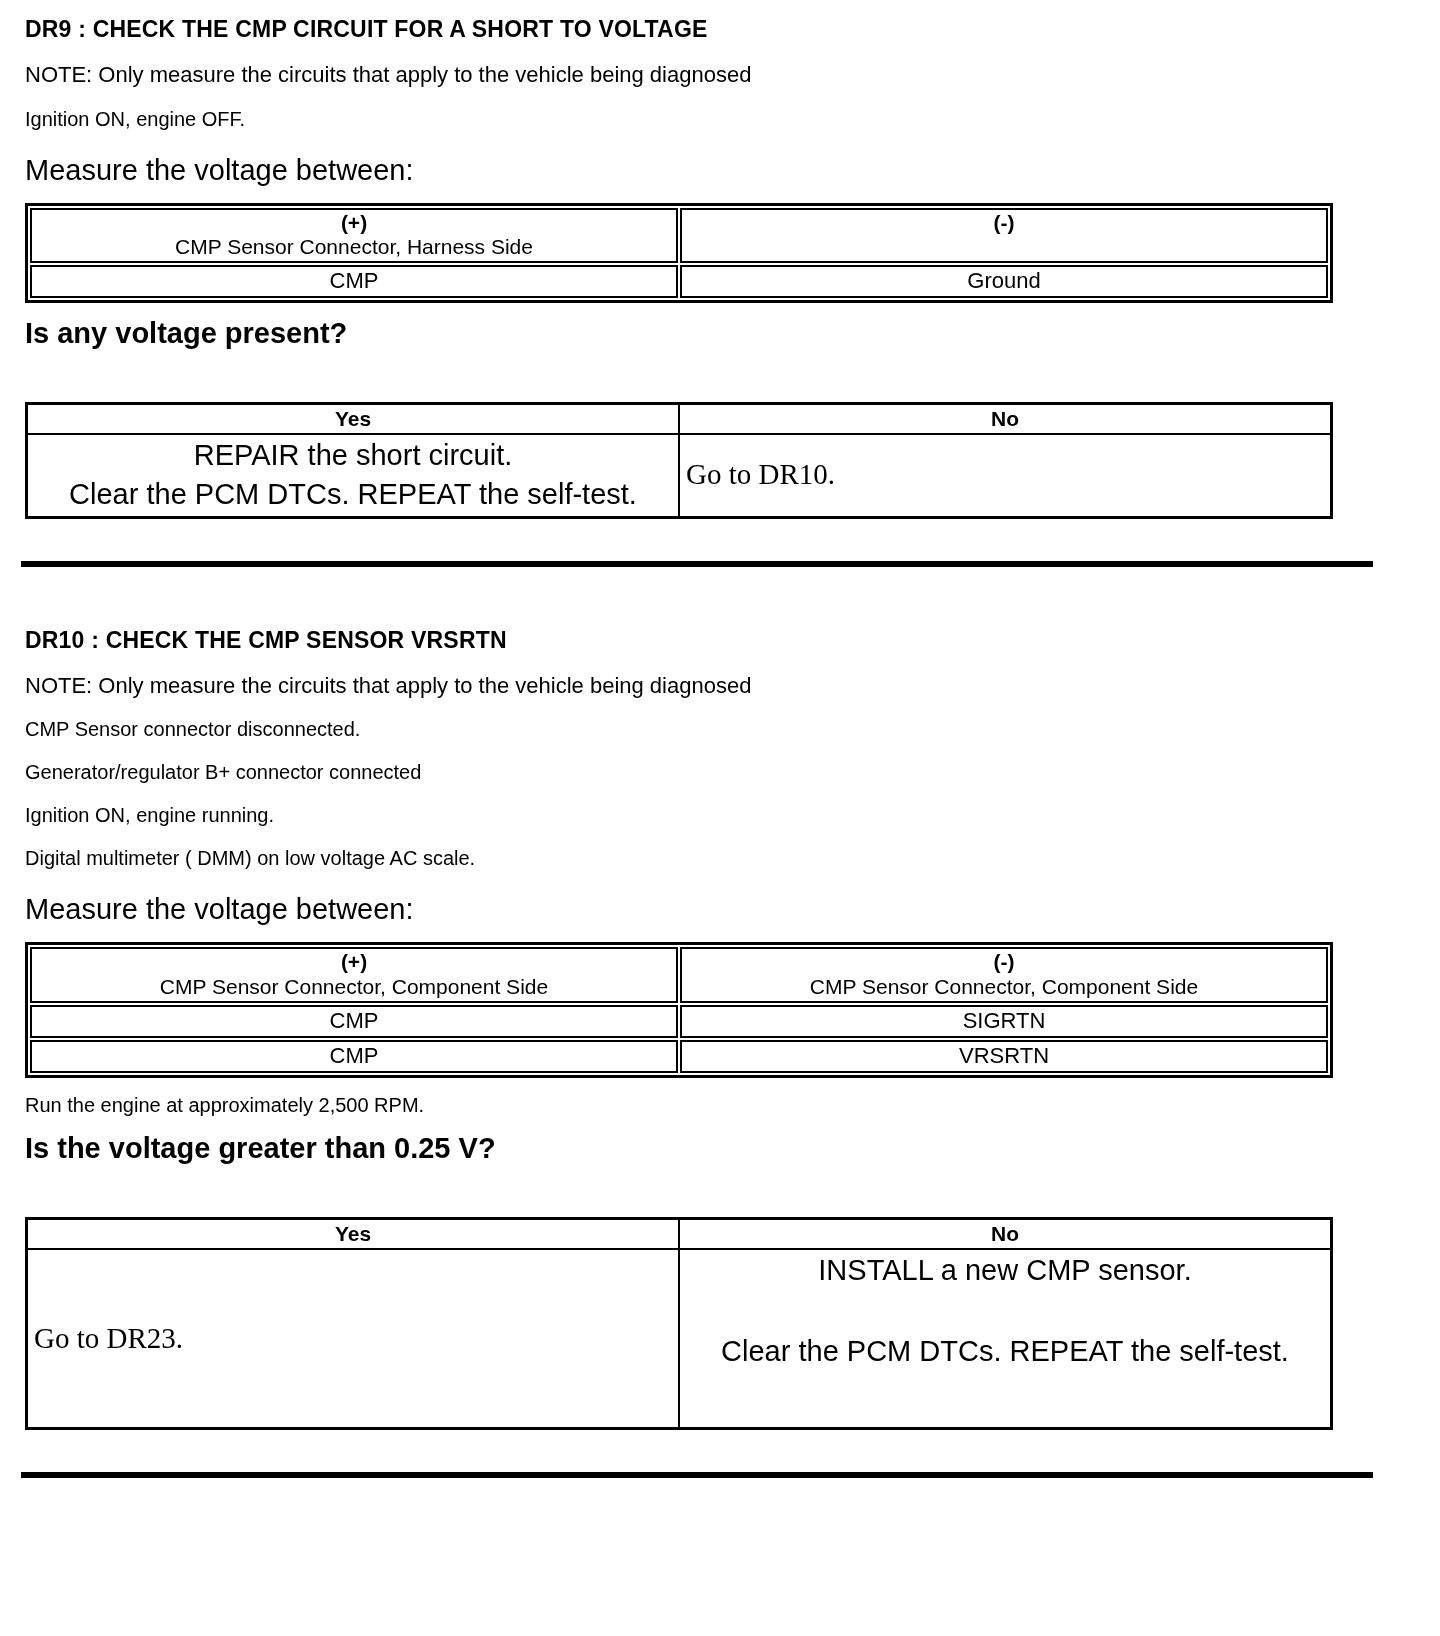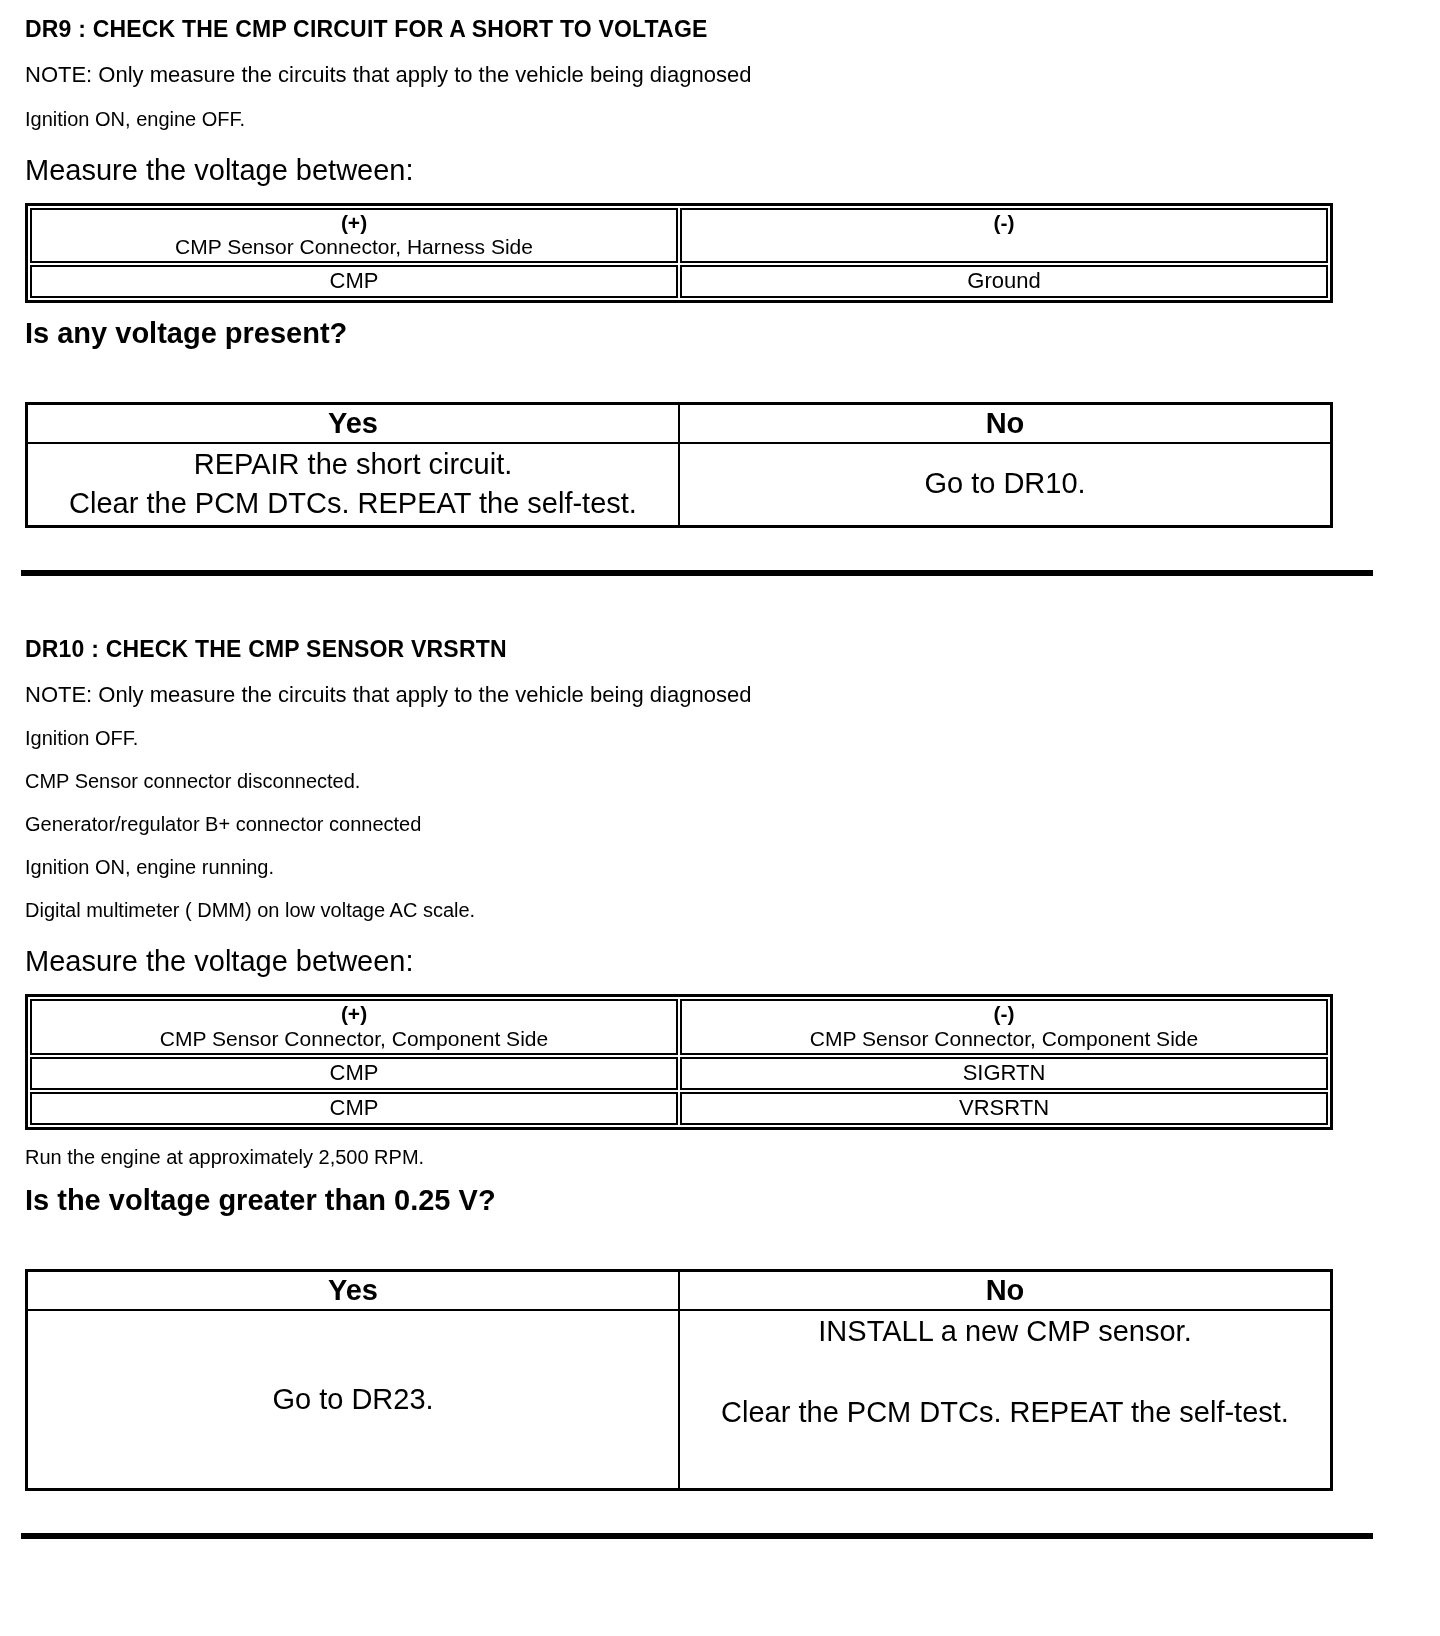--- a/index.html
+++ b/index.html
@@ -64,34 +64,34 @@
 
   
   table.decision {
     width: 1308px;
     border: 3px solid #000;
     border-collapse: collapse;
     margin: 52px 0 10px 0;
   }
   table.decision th {
     border: 2px solid #000;
-    font-size: 29px;
+    font-size: 21px;
     font-weight: bold;
     text-align: center;
     padding: 2px 4px;
     width: 50%;
   }
   table.decision td {
     border: 2px solid #000;
     font-size: 29px;
     padding: 2px 6px;
     vertical-align: middle;
   }
   td.cell-left   { text-align: center; }
-  td.cell-center { text-align: center; }
+  td.cell-center { text-align: left; font-family: Liberation Serif, serif; }
   td.cell-top    { vertical-align: top; }
   .cell-line { margin: 0 0 2px 0; line-height: 1.25; }
   .cell-line.gap-after { margin-bottom: 44px; }
   .cell-pad-bottom { padding-bottom: 56px !important; }
 
   .thick-rule {
     height: 6px;
     background: #000;
     width: 1352px;
     margin: 42px 0 0 -4px;
@@ -155,21 +155,20 @@
 
     <div class="thick-rule rule-space-after"></div>
   </div>
 
   <div class="section">
 
     <div class="section-title">DR10 : CHECK THE CMP SENSOR VRSRTN</div>
 
     <p class="body-text">NOTE: Only measure the circuits that apply to the vehicle being diagnosed</p>
 
-    <p class="step-text">Ignition OFF.</p>
     <p class="step-text">CMP Sensor connector disconnected.</p>
     <p class="step-text">Generator/regulator B+ connector connected</p>
     <p class="step-text">Ignition ON, engine running.</p>
     <p class="step-text">Digital multimeter ( DMM) on low voltage AC scale.</p>
 
     <p class="measure-intro">Measure the voltage between:</p>
 
     <table class="measure">
       <tbody>
         <tr>

